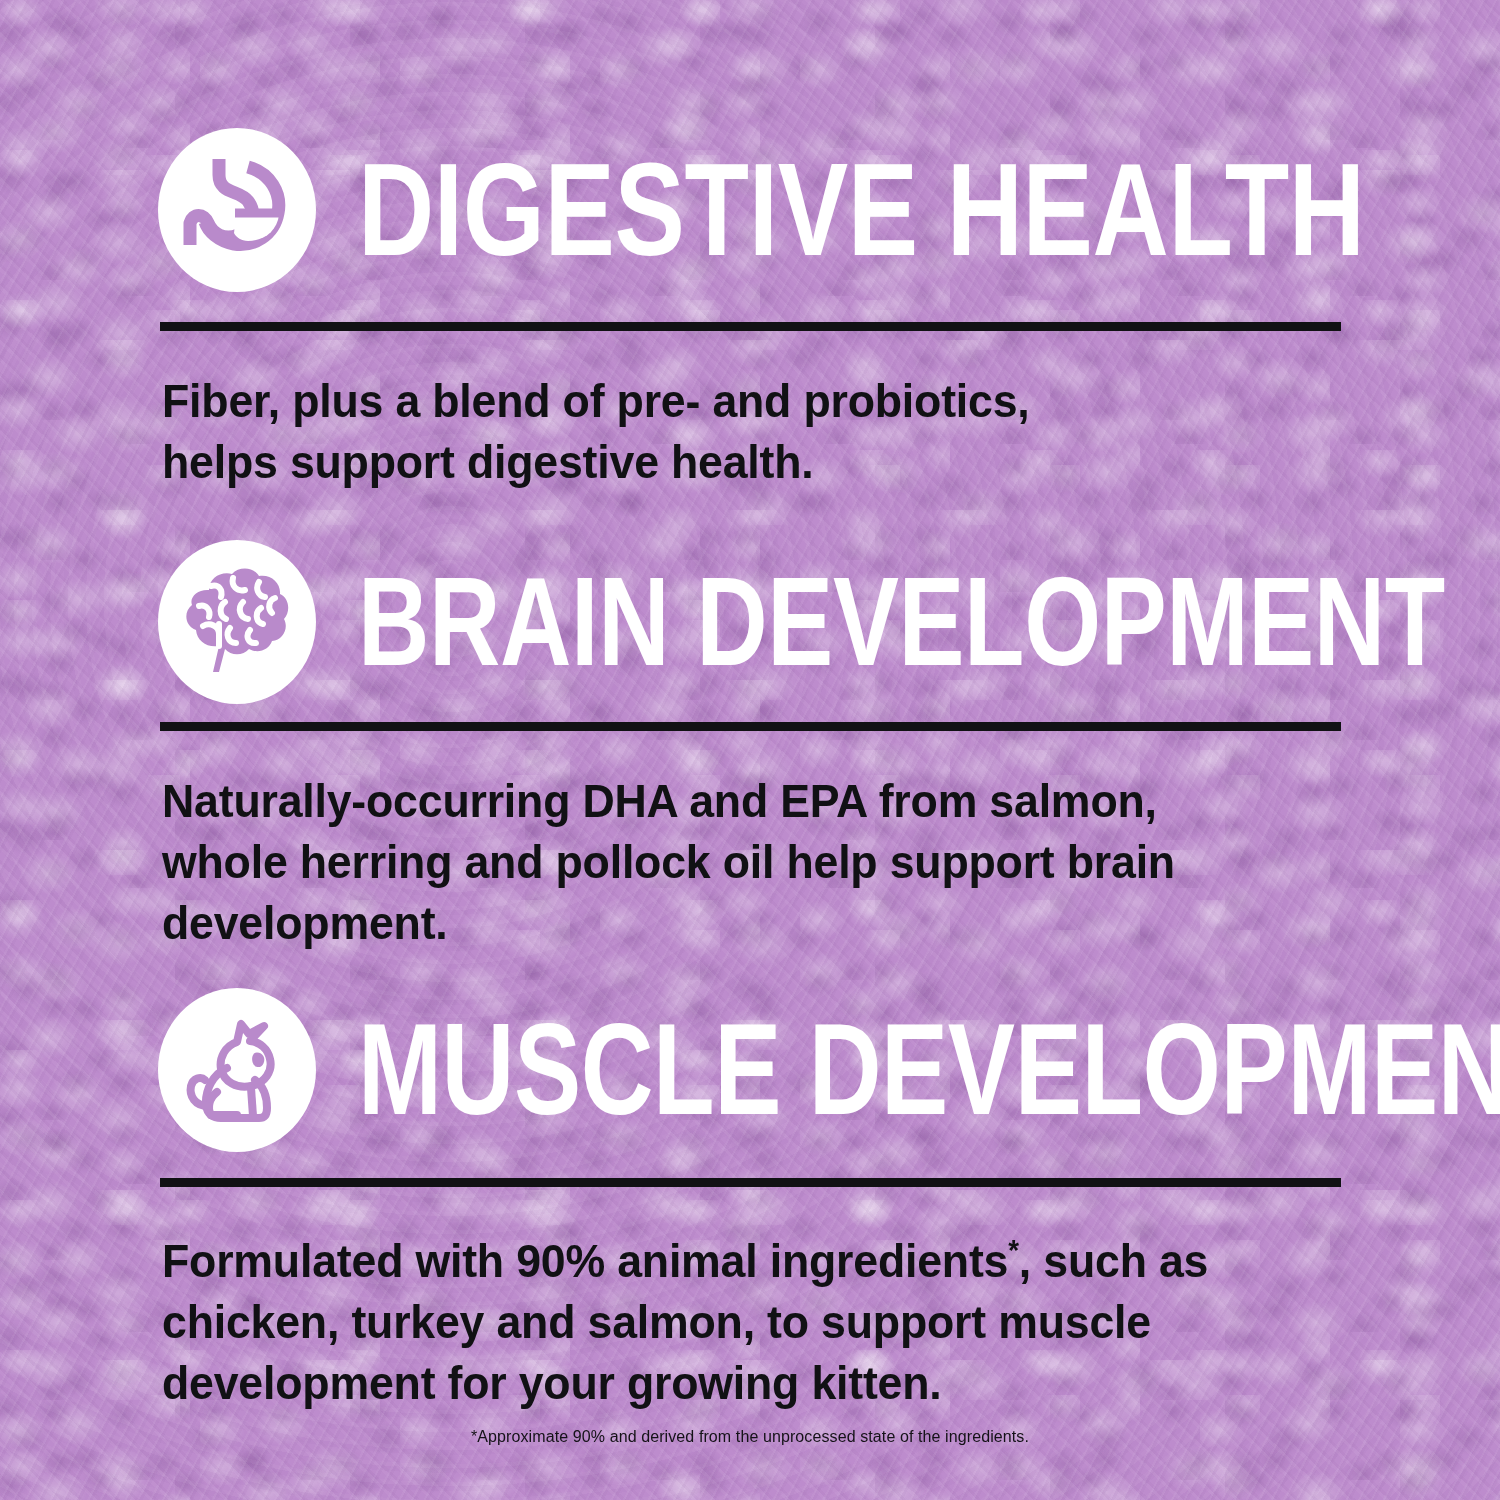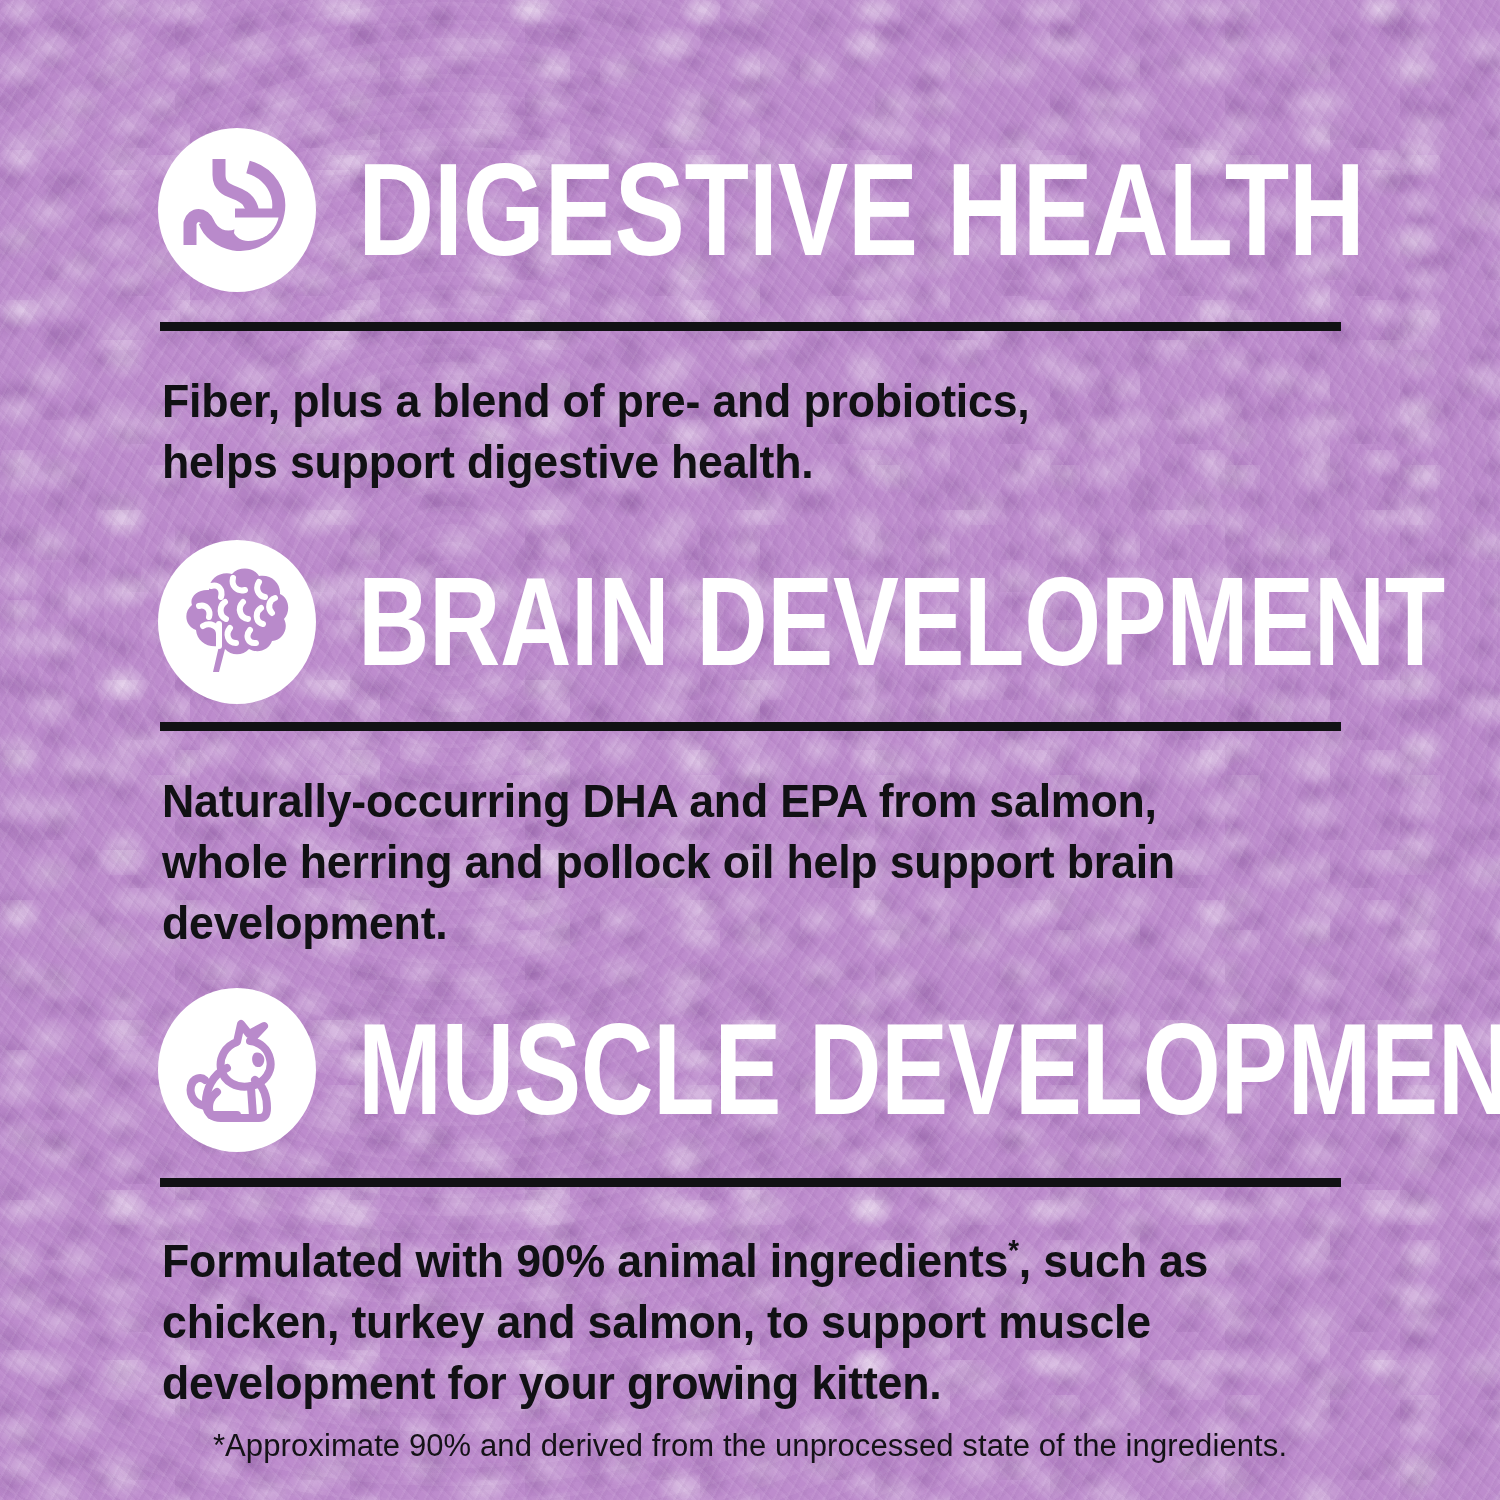--- a/index.html
+++ b/index.html
@@ -157,21 +157,21 @@
   }
 
   .footnote {
     position: absolute;
     left: 0;
     width: 1500px;
     text-align: center;
     color: #141217;
     font-family: "Liberation Sans Narrow", "Liberation Sans", sans-serif;
     font-weight: 400;
-    font-size: 31px;
+    font-size: 16px;
     letter-spacing: .1px;
   }
 
   
   #row-digestive { top: 128px; }
   #div-1         { top: 322px; }
   #txt-digestive { top: 370px; }
 
   #row-brain     { top: 540px; }
   #div-2         { top: 722px; }

